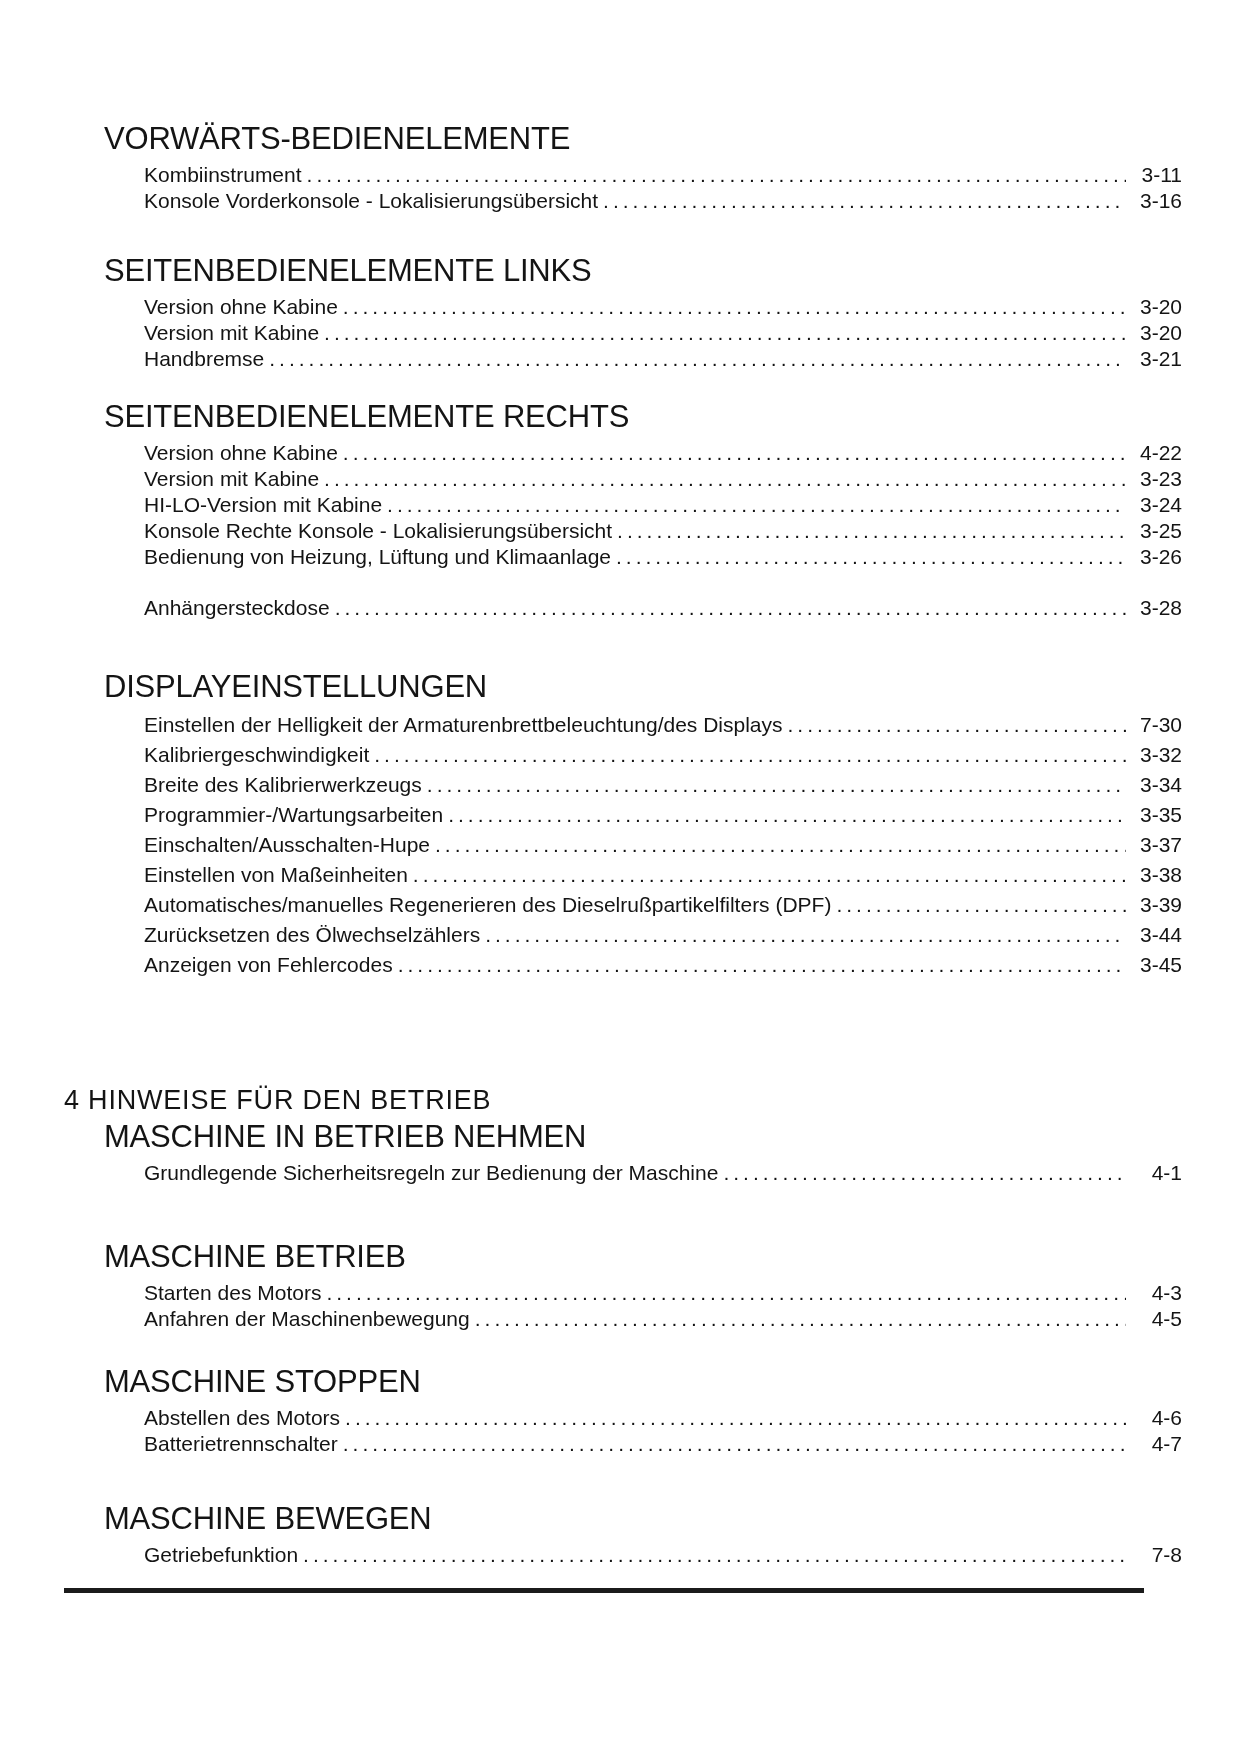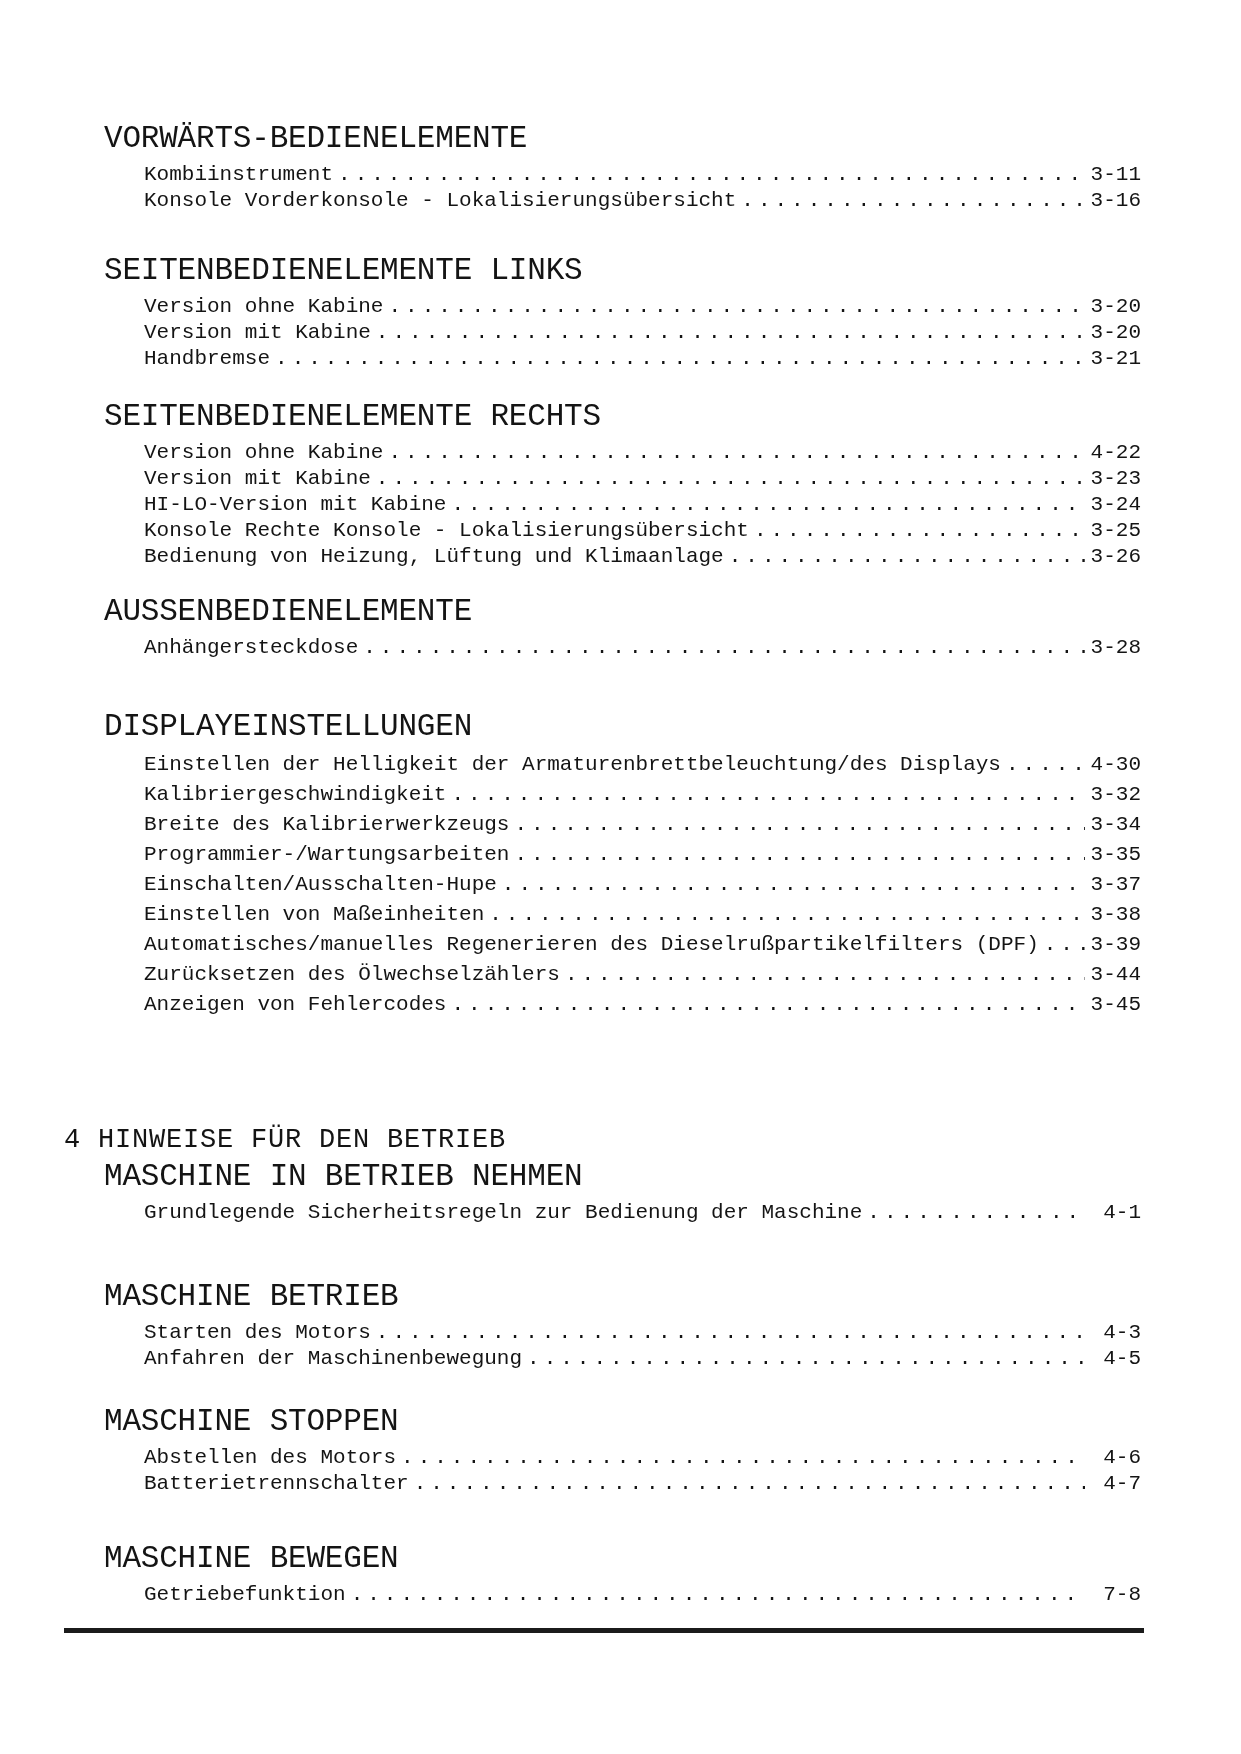--- a/index.html
+++ b/index.html
@@ -5,21 +5,21 @@
   * { box-sizing: border-box; }
   html, body { margin: 0; padding: 0; }
   body {
     width: 1241px;
     height: 1754px;
     background: #ffffff;
     color: #141414;
     font-family: "Liberation Sans", "DejaVu Sans", sans-serif;
     overflow: hidden;
   }
-  .page { padding: 122px 100px 0 104px; font-family: Liberation Mono, monospace; }
+  .page { padding: 122px 59px 0 104px; }
 
   h1.chapter {
     font-size: 27px;
     line-height: 36px;
     font-weight: 400;
     letter-spacing: 0.8px;
     margin: 0 0 0 -40px;
     white-space: nowrap;
   }
   h2.sec-heading {
@@ -145,37 +145,36 @@
       </div>
       <div class="toc-row">
         <span class="toc-label">Bedienung von Heizung, Lüftung und Klimaanlage</span>
         <span class="dot-leader"></span>
         <span class="page-num">3-26</span>
       </div>
     </div>
   </section>
 
   <section class="toc-section sec-4">
-    <h2 class="sec-heading">AUSSENBEDIENELEMENTE</h2>
     <div class="rows">
       <div class="toc-row">
         <span class="toc-label">Anhängersteckdose</span>
         <span class="dot-leader"></span>
         <span class="page-num">3-28</span>
       </div>
     </div>
   </section>
 
   <section class="toc-section sec-5 wide">
     <h2 class="sec-heading">DISPLAYEINSTELLUNGEN</h2>
     <div class="rows">
       <div class="toc-row">
         <span class="toc-label">Einstellen der Helligkeit der Armaturenbrettbeleuchtung/des Displays</span>
         <span class="dot-leader"></span>
-        <span class="page-num">4-30</span>
+        <span class="page-num">7-30</span>
       </div>
       <div class="toc-row">
         <span class="toc-label">Kalibriergeschwindigkeit</span>
         <span class="dot-leader"></span>
         <span class="page-num">3-32</span>
       </div>
       <div class="toc-row">
         <span class="toc-label">Breite des Kalibrierwerkzeugs</span>
         <span class="dot-leader"></span>
         <span class="page-num">3-34</span>

